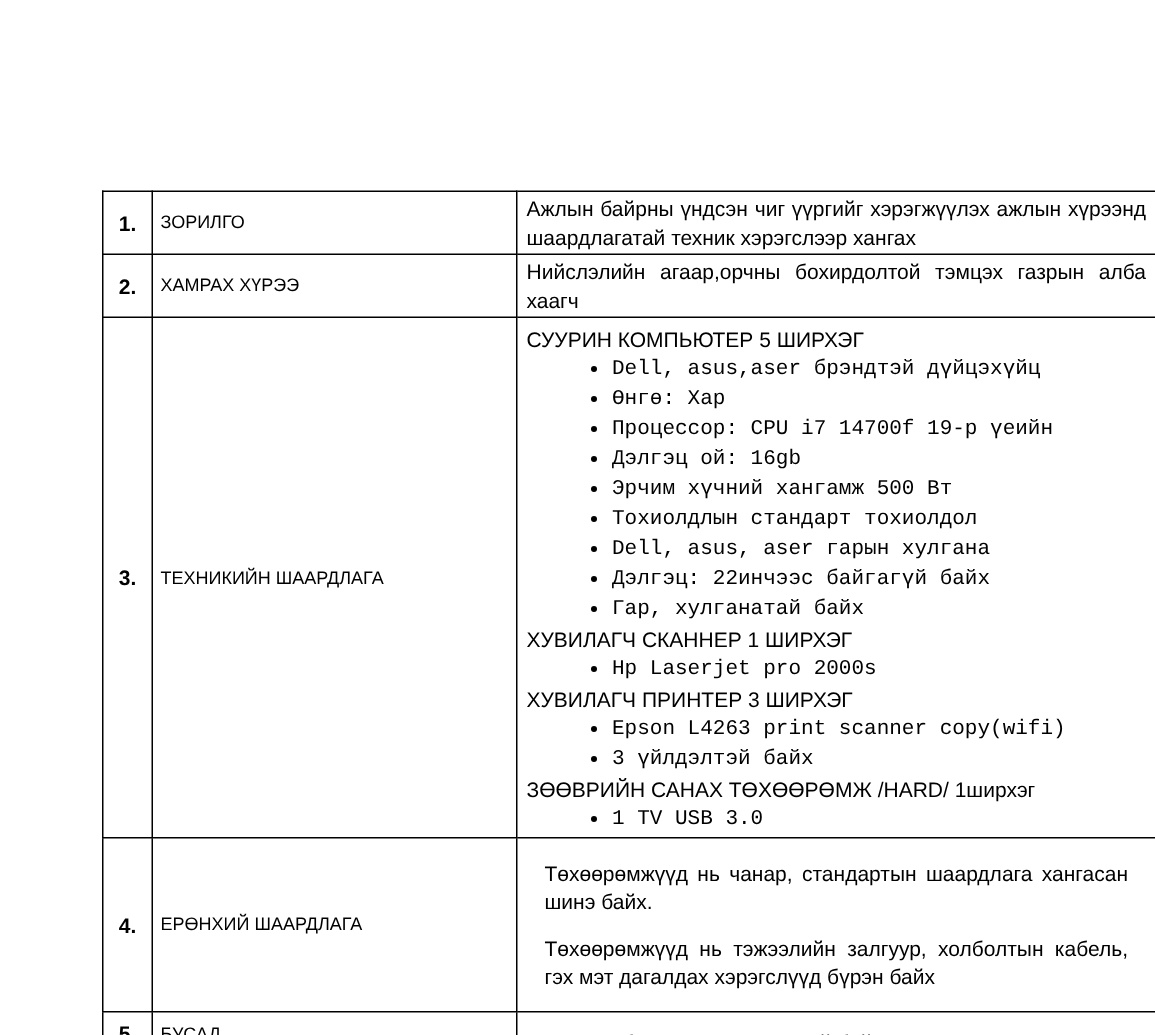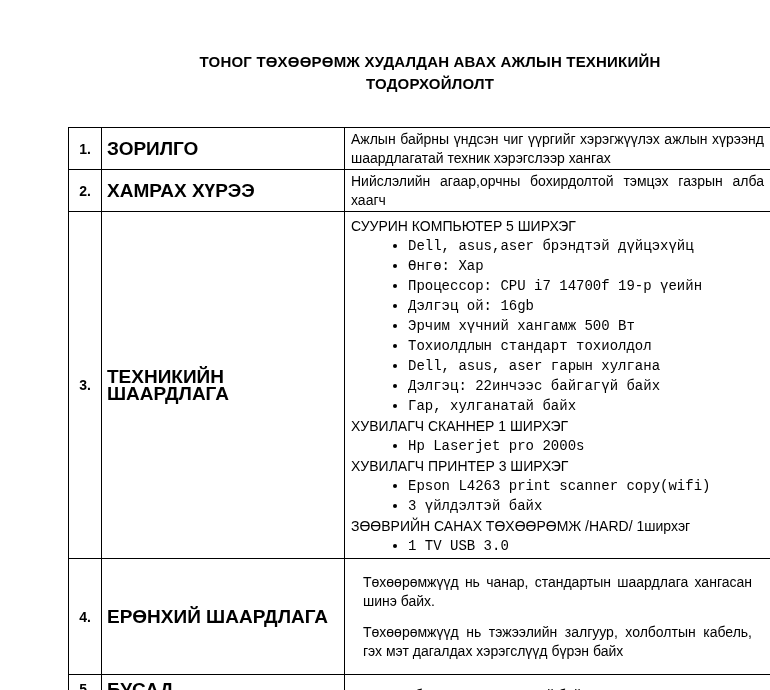--- a/index.html
+++ b/index.html
@@ -42,22 +42,22 @@
   td.num {
     width: 32px;
     text-align: center;
     font-weight: bold;
     font-size: 14px;
     vertical-align: middle;
     padding: 0;
   }
   td.label {
     width: 233px;
-    font-weight: bold;
-    font-size: 19px;
+    font-weight: normal;
+    font-size: 12px;
     vertical-align: middle;
     padding: 0 4px 0 5px;
     line-height: 17px;
   }
   td.content {
     width: 413px;
     font-size: 14px;
     vertical-align: top;
     padding: 2px 6px 1px 6px;
     line-height: 19px;
@@ -90,24 +90,20 @@
     padding-bottom: 0;
     line-height: 16px;
   }
   tr.r5 td.label { line-height: 15px; margin-left: 20px; }
 </style>
 </head>
 <body>
 
 <div class="page">
 
-  <div class="doc-title">
-    <div>ТОНОГ ТӨХӨӨРӨМЖ ХУДАЛДАН АВАХ АЖЛЫН ТЕХНИКИЙН</div>
-    <div>ТОДОРХОЙЛОЛТ</div>
-  </div>
 
   <table class="spec">
     <tbody>
       <tr class="r1">
         <td class="num">1.</td>
         <td class="label">ЗОРИЛГО</td>
         <td class="content justify">Ажлын байрны үндсэн чиг үүргийг хэрэгжүүлэх ажлын хүрээнд шаардлагатай техник хэрэгслээр хангах</td>
       </tr>
 
       <tr class="r2">

